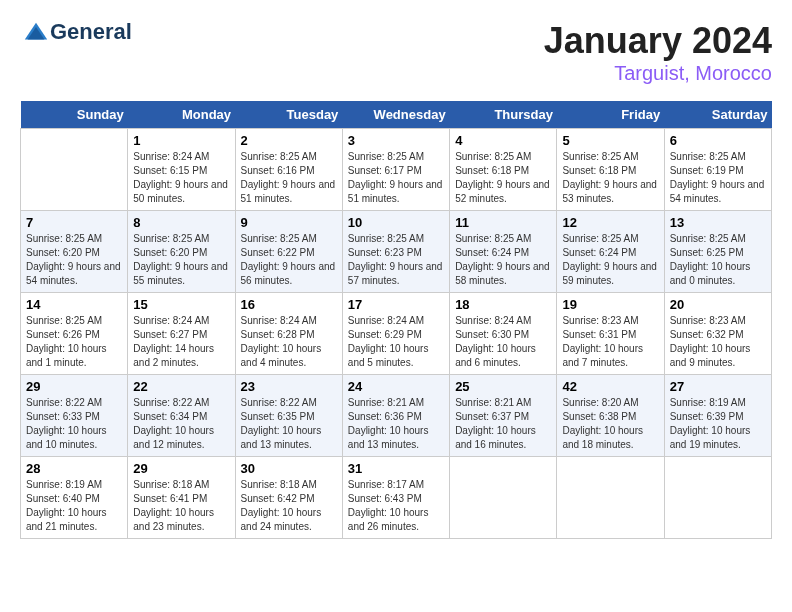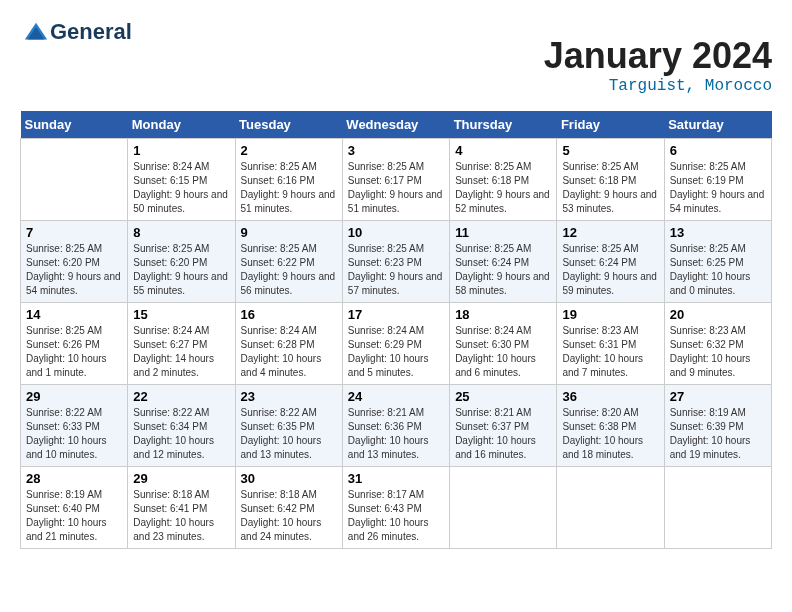--- a/index.html
+++ b/index.html
@@ -31,37 +31,35 @@
       height: 28px;
       margin-left: 2px;
     }
     .title-block {
       text-align: right;
     }
     .month-title {
       font-size: 36px;
       font-weight: bold;
       color: #222;
-      margin-top: 15px;
     }
     .location {
-      font-size: 16px;
-      color: #0369a1;
-      font-family: Liberation Mono, monospace;
+      font-size: 20px;
+      color: #8b5cf6;
     }
     .calendar {
       width: 100%;
       border-collapse: collapse;
       font-size: 11px;
     }
     .calendar th {
       background: #2a5caa;
       color: #fff;
       padding: 6px 4px;
-      text-align: left;
+      text-align: right;
       font-size: 13px;
       font-weight: bold;
       margin-left: 20px;
     }
     .calendar td {
       border: 1px solid #ccc;
       vertical-align: top;
       padding: 4px 5px;
       min-height: 80px;
       width: 107px;
@@ -322,21 +320,21 @@
         </td>
         <td>
           <div class="day-num">25</div>
           <div class="day-info">
             <div>Sunrise: 8:21 AM</div>
             <div>Sunset: 6:37 PM</div>
             <div>Daylight: 10 hours and 16 minutes.</div>
           </div>
         </td>
         <td>
-          <div class="day-num">36</div>
+          <div class="day-num">42</div>
           <div class="day-info">
             <div>Sunrise: 8:20 AM</div>
             <div>Sunset: 6:38 PM</div>
             <div>Daylight: 10 hours and 18 minutes.</div>
           </div>
         </td>
         <td>
           <div class="day-num">27</div>
           <div class="day-info">
             <div>Sunrise: 8:19 AM</div>

